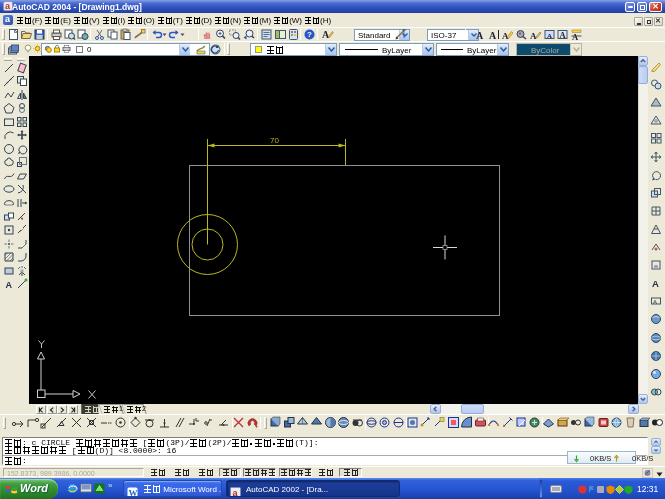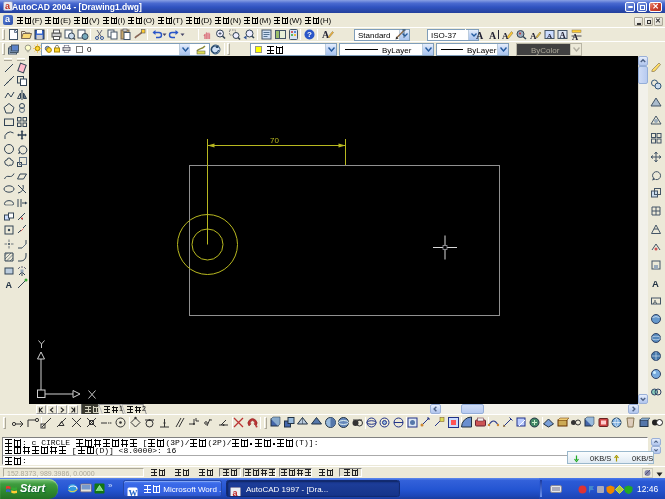--- a/index.html
+++ b/index.html
@@ -315,21 +315,21 @@
   </div>
 <div class="combo" style="left:417px;top:42.5px;width:73px;height:13px;">
     <span style="position:absolute;left:4px;top:5.5px;width:22px;height:1px;background:#000;"></span>
     <span style="position:absolute;left:30px;top:2px;font-size:8px;">ByLayer</span>
     <span class="cararrow" style="width:11px;">
       <svg width="7" height="5" viewBox="0 0 7 5">
         <path d="M0.5 0.5 L3.5 4 L6.5 0.5" fill="none" stroke="#235a9e" stroke-width="1.4"></path>
       </svg>
     </span>
   </div>
-<div class="combo" style="left:497px;top:42.5px;width:66px;height:13px;background:#404040;border-color:#b8b5a5;">
+<div class="combo" style="left:497px;top:42.5px;width:66px;height:13px;background:#0c4a6e;border-color:#b8b5a5;">
     <span style="position:absolute;left:14px;top:2px;font-size:8px;color:#aca899;">ByColor</span>
     <span class="cararrow" style="width:11px;background:#ece9d8;border-left:1px solid #c8c5b5;">
       <svg width="7" height="5" viewBox="0 0 7 5">
         <path d="M0.5 0.5 L3.5 4 L6.5 0.5" fill="none" stroke="#b0ada0" stroke-width="1.4"></path>
       </svg>
     </span>
   </div>
 <div class="abs" style="left:29px;top:56px;width:609px;height:348px;background:#000;"></div>
 <svg class="abs" style="left:2.5px;top:61.5px;" width="12" height="12" viewBox="0 0 12 12">
     <line x1="2" y1="10" x2="10" y2="2" stroke="#345"></line>
@@ -817,21 +817,21 @@
 <div class="abs" style="left:651px;top:438px;width:10px;height:8px;background:linear-gradient(180deg,#e9effc,#c6d6f4 50%,#b2c6ee);border:1px solid #9ab0d8;border-radius:2px;">
     <svg width="8" height="6" viewBox="0 0 9 9" style="display:block">
       <path d="M2 5.5 L4.5 3 L7 5.5" fill="none" stroke="#4d6185" stroke-width="1.6"></path>
     </svg>
   </div>
 <div class="abs" style="left:651px;top:446px;width:10px;height:8px;background:linear-gradient(180deg,#e9effc,#c6d6f4 50%,#b2c6ee);border:1px solid #9ab0d8;border-radius:2px;">
     <svg width="8" height="6" viewBox="0 0 9 9" style="display:block">
       <path d="M2 3.5 L4.5 6 L7 3.5" fill="none" stroke="#4d6185" stroke-width="1.6"></path>
     </svg>
   </div>
-<div class="abs" style="left:567px;top:451px;width:87px;height:13px;background:linear-gradient(180deg,#fbfdfe,#dfeaf3);border:1px solid #9ab8cc;z-index:60;">
+<div class="abs" style="left:567px;top:451px;width:69px;height:13px;background:linear-gradient(180deg,#fbfdfe,#dfeaf3);border:1px solid #9ab8cc;z-index:60;">
 <svg class="abs" style="left:5px;top:3px;" width="7" height="8" viewBox="0 0 7 8">
       <path d="M3.5 0.5 v4.5 M1.5 4 L3.5 6.5 L5.5 4" stroke="#2a2" stroke-width="1.2" fill="none"></path>
     </svg>
 <span class="abs" style="left:22px;top:2px;font-size:7.5px;color:#222;">0KB/S</span>
 <svg class="abs" style="left:45px;top:3px;" width="7" height="8" viewBox="0 0 7 8">
       <path d="M3.5 6.5 V2 M1.5 3 L3.5 0.5 L5.5 3" stroke="#a90" stroke-width="1.2" fill="none"></path>
     </svg>
 <span class="abs" style="left:64px;top:2px;font-size:7.5px;color:#222;">0KB/S</span>
   </div>
 <div class="abs" style="left:0;top:466px;width:665px;height:12px;background:#ece9d8;border-top:1px solid #fff;"></div>
@@ -854,21 +854,21 @@
     <path d="M0.5 0.5 h6 L3.5 4.5z" fill="#222"></path>
   </svg>
 <div class="abs" style="left:0;top:478px;width:665px;height:21px;background:linear-gradient(180deg,#5e8aee 0%,#3361da 12%,#2455d2 55%,#1d46b8 85%,#1a3d9e 100%);"></div>
 <div class="abs" style="left:0;top:478.5px;width:58px;height:20px;background:linear-gradient(180deg,#7bc77b 0%,#3f9c3f 25%,#2f8a2f 60%,#247224 100%);border-radius:0 9px 9px 0;box-shadow:inset 0 1px 1px #aeda9e;">
 <svg class="abs" style="left:5px;top:4px;" width="13" height="13" viewBox="0 0 13 13">
 <path d="M1 3.5 C3 2.5 4 3 5.5 3.8 L5.5 6.2 C4 5.5 3 5.2 1 6z" fill="#e33"></path>
 <path d="M6.3 4 C8 4.8 9.5 5 12 4.3 L12 6.8 C9.5 7.4 8 7.2 6.3 6.5z" fill="#3a3"></path>
 <path d="M1 6.8 C3 6 4 6.3 5.5 7 L5.5 9.5 C4 8.8 3 8.5 1 9.3z" fill="#36c"></path>
 <path d="M6.3 7.3 C8 8 9.5 8.2 12 7.6 L12 10 C9.5 10.7 8 10.5 6.3 9.8z" fill="#fc3"></path>
     </svg>
-<span class="abs" style="left:20px;top:3.5px;color:#fff;font-size:11px;font-weight:bold;font-style:italic;text-shadow:1px 1px 1px #163;">Start</span>
+<span class="abs" style="left:20px;top:3.5px;color:#fff;font-size:11px;font-weight:bold;font-style:italic;text-shadow:1px 1px 1px #163;">Word</span>
   </div>
 <svg class="abs" style="left:67px;top:483px;" width="11" height="11" viewBox="0 0 11 11">
     <circle cx="5.5" cy="5.5" r="4.5" fill="#39d"></circle>
     <path d="M2 5 a4 2.5 0 0 1 8 1" fill="none" stroke="#fff" stroke-width="1"></path>
     <path d="M1.5 7.5 C5 9.5 9 8.5 11 5.5" fill="none" stroke="#fd3" stroke-width="1"></path>
   </svg>
 <svg class="abs" style="left:80px;top:483px;" width="12" height="10" viewBox="0 0 12 10">
     <rect x="0.5" y="1" width="11" height="8" rx="1" fill="#e8e4d8" stroke="#668"></rect>
     <rect x="1.5" y="2" width="9" height="4.5" fill="#79c"></rect>
   </svg>
@@ -882,21 +882,21 @@
         <rect x="0.5" y="0.5" width="10" height="10" rx="1.5" fill="#fff"></rect>
         <text x="1.5" y="9" font-size="9" font-weight="bold" fill="#26c" font-family="Liberation Serif">W</text>
       </svg></span>
     <span class="abs" style="left:19px;top:3.5px;font-size:8px;white-space:nowrap;"><span style="color:#fff;"><i class="c"></i><i class="c2"></i></span> Microsoft Word ...</span>
   </div>
 <div class="abs" style="left:226px;top:480px;width:174px;height:17px;background:linear-gradient(180deg,#1e3f9c,#16348a);border:1px solid #122a70;border-radius:2.5px;box-shadow:inset 1px 1px 2px #0e2460;color:#fff;overflow:hidden;">
     <span class="abs" style="left:3px;top:2.5px;"><svg width="11" height="11" viewBox="0 0 11 11">
         <rect x="0.5" y="0.5" width="10" height="10" rx="1" fill="#e8eef4" stroke="#88a"></rect>
         <text x="2.5" y="9" font-size="9" font-weight="bold" fill="#b22" font-family="Liberation Sans">a</text>
       </svg></span>
-    <span class="abs" style="left:19px;top:3.5px;font-size:8px;white-space:nowrap;">AutoCAD 1997 - [Dra...</span>
+    <span class="abs" style="left:19px;top:3.5px;font-size:8px;white-space:nowrap;">AutoCAD 2002 - [Dra...</span>
   </div>
 <div class="abs" style="left:539px;top:478px;width:126px;height:21px;background:linear-gradient(180deg,#4a79ec 0%,#2b5ad6 15%,#2452cc 60%,#1c44b4 100%);"></div>
 <div class="abs" style="left:540px;top:480px;width:1.5px;height:17px;background:linear-gradient(180deg,#1a3aa0,#6e93ef);"></div>
 <svg class="abs" style="left:550px;top:485px;" width="12" height="8" viewBox="0 0 12 8">
     <rect x="0.5" y="0.5" width="11" height="7" rx="1.5" fill="#e8e8e8" stroke="#889"></rect>
     <rect x="2" y="2" width="8" height="4" fill="#aab"></rect>
   </svg>
 <svg class="abs" style="left:578.0px;top:484.5px;" width="9" height="9" viewBox="0 0 9 9">
     <circle cx="4.5" cy="4.5" r="4" fill="#d33"></circle>
   </svg>
@@ -908,12 +908,12 @@
   </svg>
 <svg class="abs" style="left:605.6px;top:484.5px;" width="9" height="9" viewBox="0 0 9 9">
     <path d="M4.5 0.5 L8.5 2 V5 C8.5 7 6.5 8.5 4.5 9 C2.5 8.5 0.5 7 0.5 5 V2z" fill="#e80"></path>
   </svg>
 <svg class="abs" style="left:614.8px;top:484.5px;" width="9" height="9" viewBox="0 0 9 9">
     <path d="M4.5 0.5 L8.5 4.5 L4.5 8.5 L0.5 4.5z" fill="#ac3" stroke="#ee3" stroke-width=".8"></path>
   </svg>
 <svg class="abs" style="left:624.0px;top:484.5px;" width="9" height="9" viewBox="0 0 9 9">
     <path d="M4.5 0.5 L8.5 2 V5 C8.5 7 6.5 8.5 4.5 9 C2.5 8.5 0.5 7 0.5 5 V2z" fill="#2a2"></path>
   </svg>
-<div class="abs" style="left:637px;top:484px;color:#fff;font-size:8.5px;">12:46</div>
+<div class="abs" style="left:637px;top:484px;color:#fff;font-size:8.5px;">12:31</div>
 </body></html>

